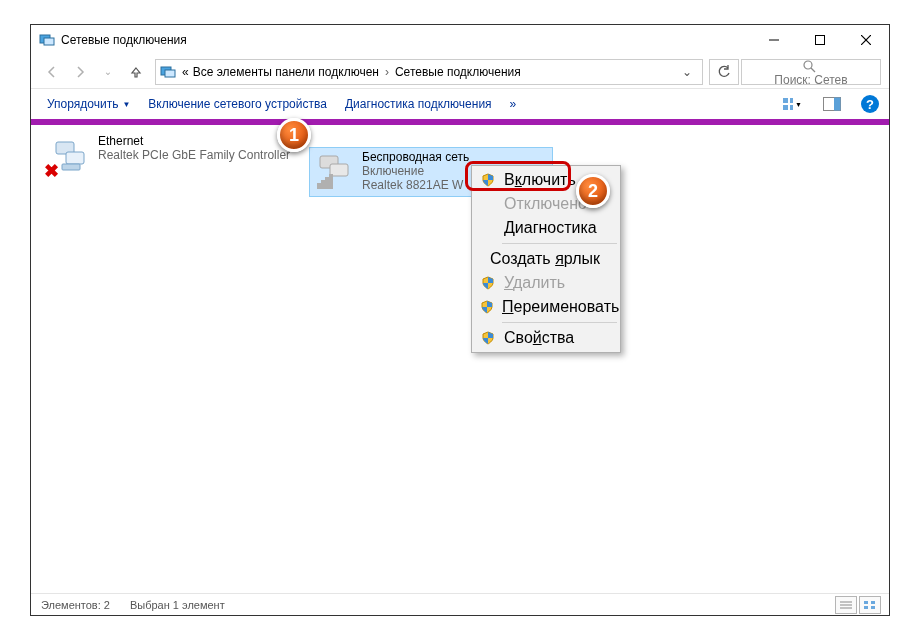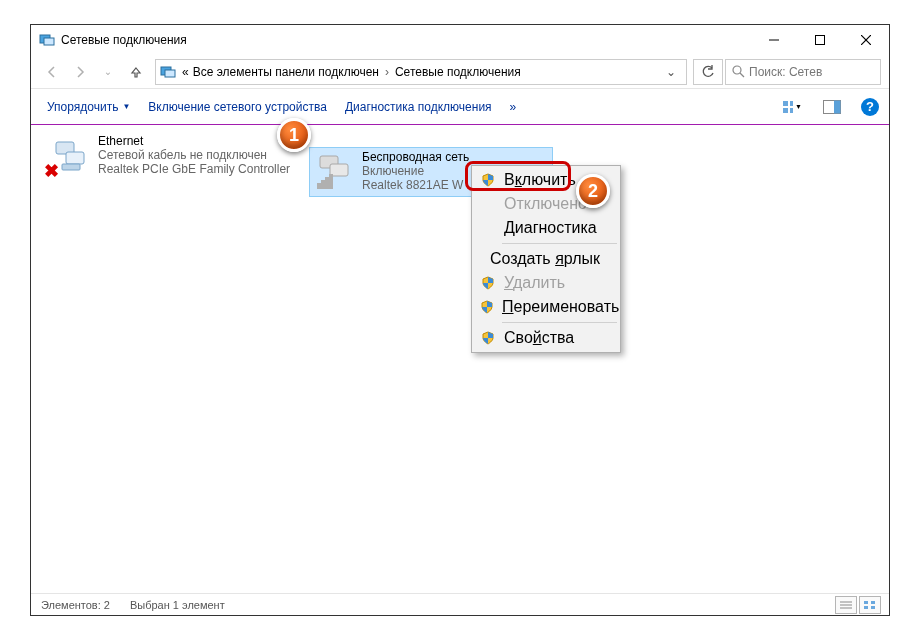--- a/index.html
+++ b/index.html
@@ -17,25 +17,25 @@
 
 .navbar { height: 34px; display: flex; align-items: center; padding: 0 8px; gap: 2px; border-bottom: 1px solid #e5e5e5; }
 .nav-arrow { width: 26px; height: 26px; display: flex; align-items: center; justify-content: center; color: #b0b0b0; border-radius: 2px; }
 .nav-arrow.enabled { color: #333; }
 .addressbar { flex: 1; height: 26px; border: 1px solid #ccc; display: flex; align-items: center; padding: 0 4px; margin: 0 4px; font-size: 12px; background: #fff; }
 .addressbar .bc-icon { width: 16px; height: 16px; margin-right: 4px; }
 .addressbar .crumb { padding: 0 2px; }
 .addressbar .sep { padding: 0 4px; color: #666; }
 .addr-dd { margin-left: auto; padding: 0 6px; color: #555; }
 .refresh { width: 30px; height: 26px; border: 1px solid #ccc; display: flex; align-items: center; justify-content: center; }
-.search { width: 156px; height: 26px; border: 1px solid #ccc; display: flex; align-items: center; padding: 0 6px; color: #777; font-size: 12px; }
+.search { width: 140px; height: 26px; border: 1px solid #ccc; display: flex; align-items: center; padding: 0 6px; color: #777; font-size: 12px; flex-direction: column; }
 .search .sicon { margin-right: 4px; }
 
 
-.cmdbar { height: 36px; display: flex; align-items: center; padding: 0 10px 0 16px; gap: 18px; border-bottom: 1px solid #a21caf; background: #fff; }
+.cmdbar { height: 36px; display: flex; align-items: center; padding: 0 10px 0 16px; gap: 18px; border-bottom: 6px solid #a21caf; background: #fff; }
 .cmd-item { font-size: 12px; color: #003399; display: flex; align-items: center; gap: 4px; }
 .cmd-item .dd { font-size: 8px; }
 .cmd-spacer { flex: 1; }
 .cmd-icon { width: 22px; height: 22px; display: flex; align-items: center; justify-content: center; position: relative; }
 .cmd-icon.view { border: 1px solid transparent; }
 .cmd-icon.help { color: #0078d7; font-weight: bold; background: #0078d7; color: #fff; border-radius: 50%; width: 18px; height: 18px; font-size: 13px; }
 
 
 .content { position: relative; height: 470px; background: #fff; }
 
@@ -191,21 +191,20 @@
       <div class="adapter-icon">
         <svg width="40" height="40" viewBox="0 0 40 40">
           <rect x="6" y="6" width="18" height="12" rx="2" fill="#d8e6f3" stroke="#7aa5c9"></rect>
           <rect x="16" y="16" width="18" height="12" rx="2" fill="#e8f1fa" stroke="#7aa5c9"></rect>
           <rect x="12" y="28" width="18" height="6" rx="1" fill="#bcd4e8" stroke="#7aa5c9"></rect>
         </svg>
         <span class="redx">✖</span>
       </div>
       <div class="adapter-lines">
         <div class="l1">Ethernet</div>
-        <div class="l2">Сетевой кабель не подключен</div>
         <div class="l3">Realtek PCIe GbE Family Controller</div>
       </div>
     </div>
 
     <div class="adapter selected" style="left:278px; top:22px; width:244px;">
       <div class="adapter-icon">
         <svg width="44" height="44" viewBox="0 0 44 44">
           <rect x="8" y="6" width="18" height="12" rx="2" fill="#dcdcdc" stroke="#a8a8a8"></rect>
           <rect x="18" y="14" width="18" height="12" rx="2" fill="#e8e8e8" stroke="#a8a8a8"></rect>
           <g stroke="#b0b0b0" stroke-width="2" fill="none">

